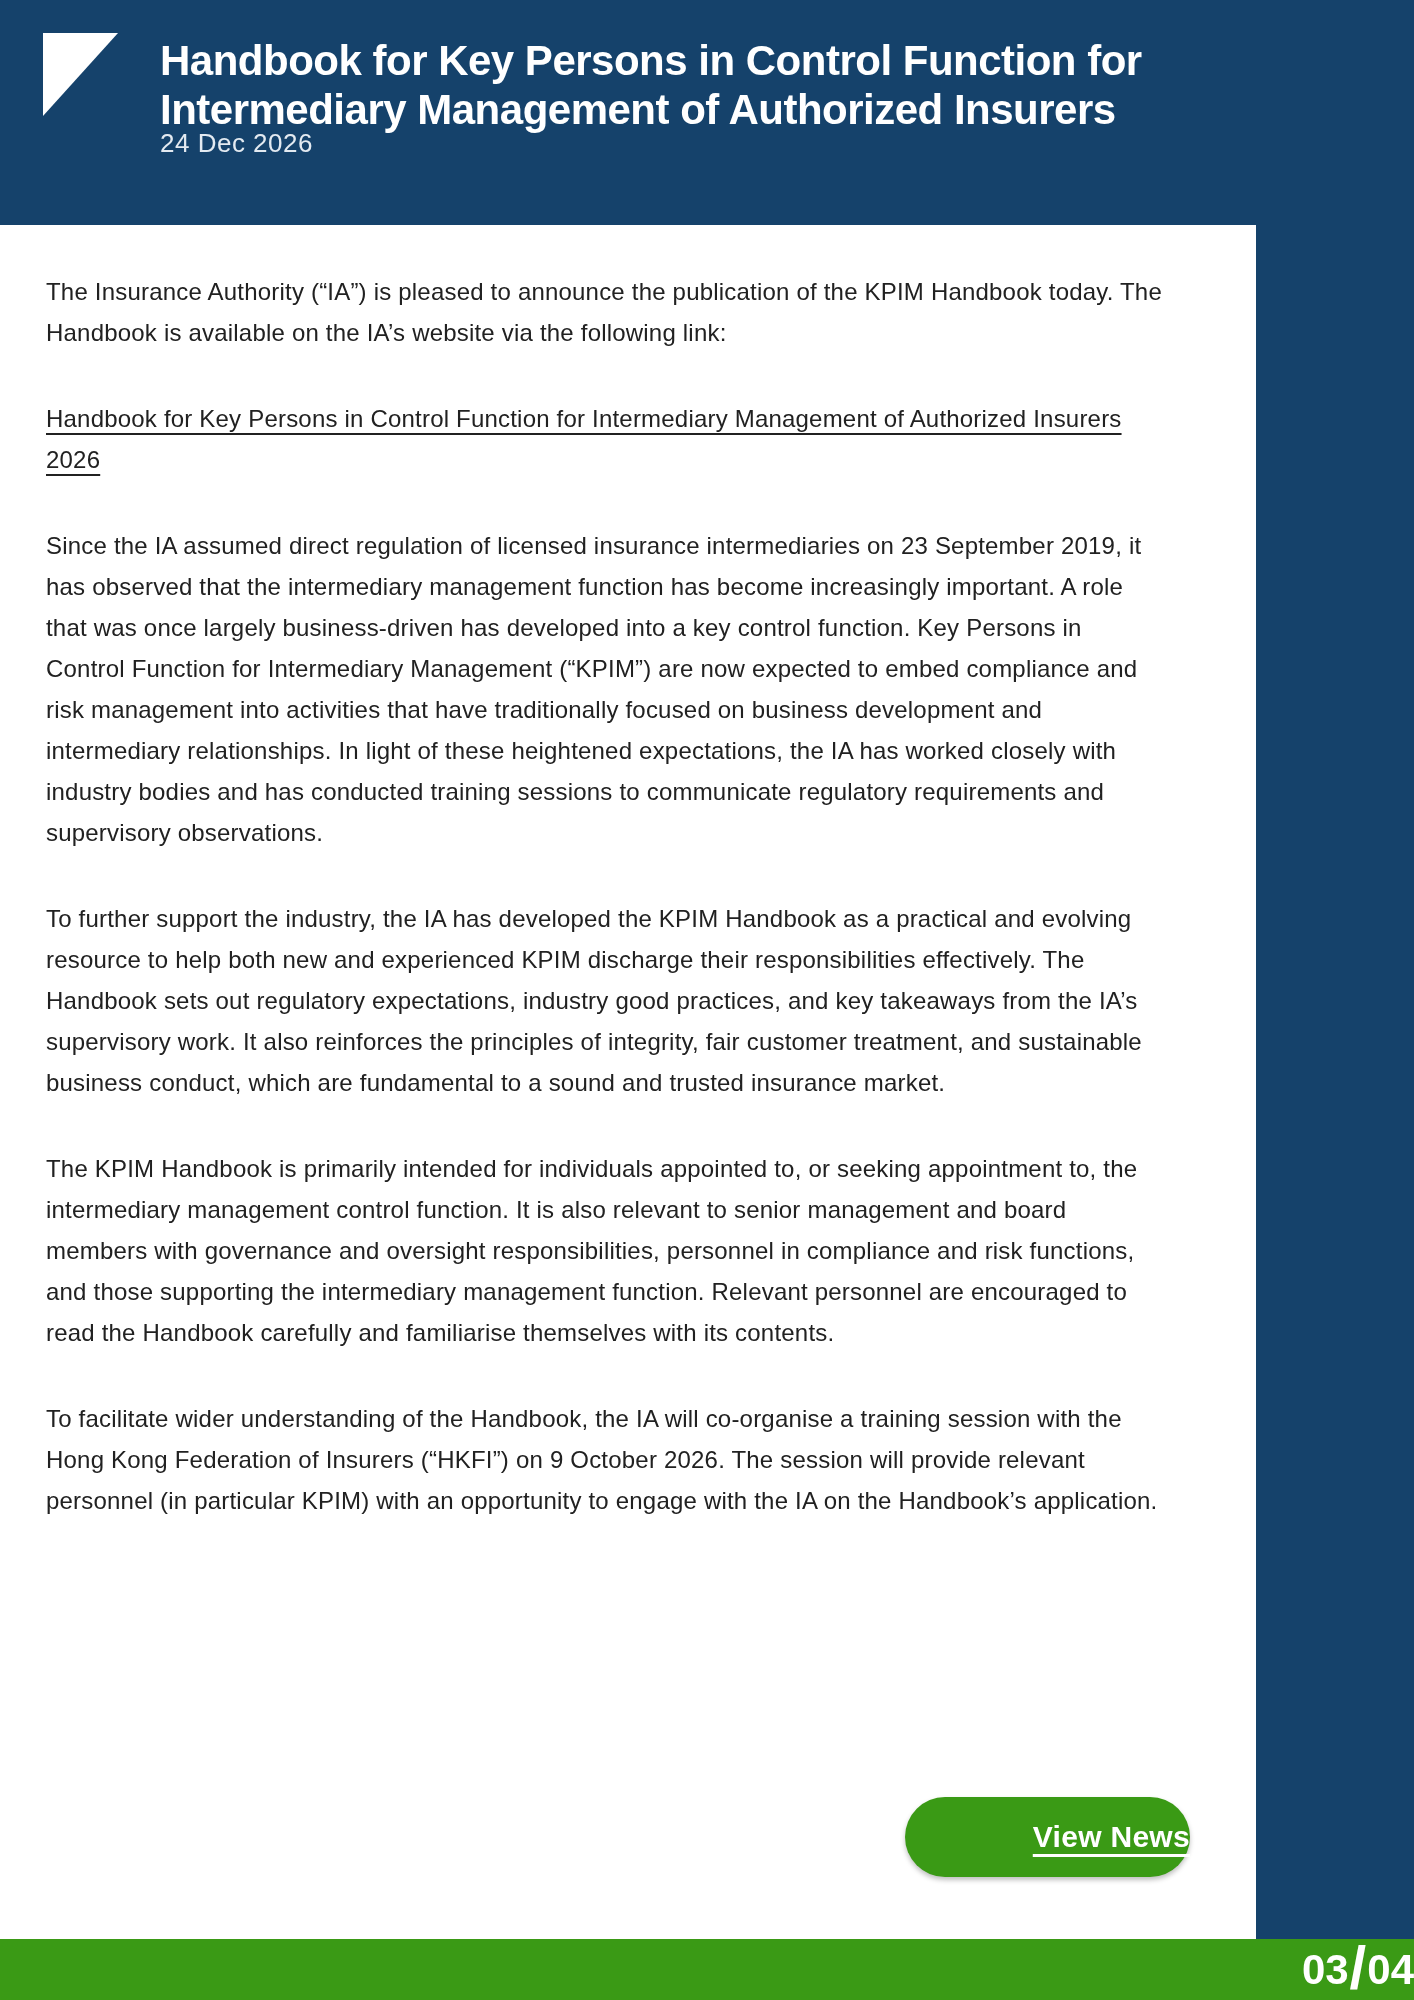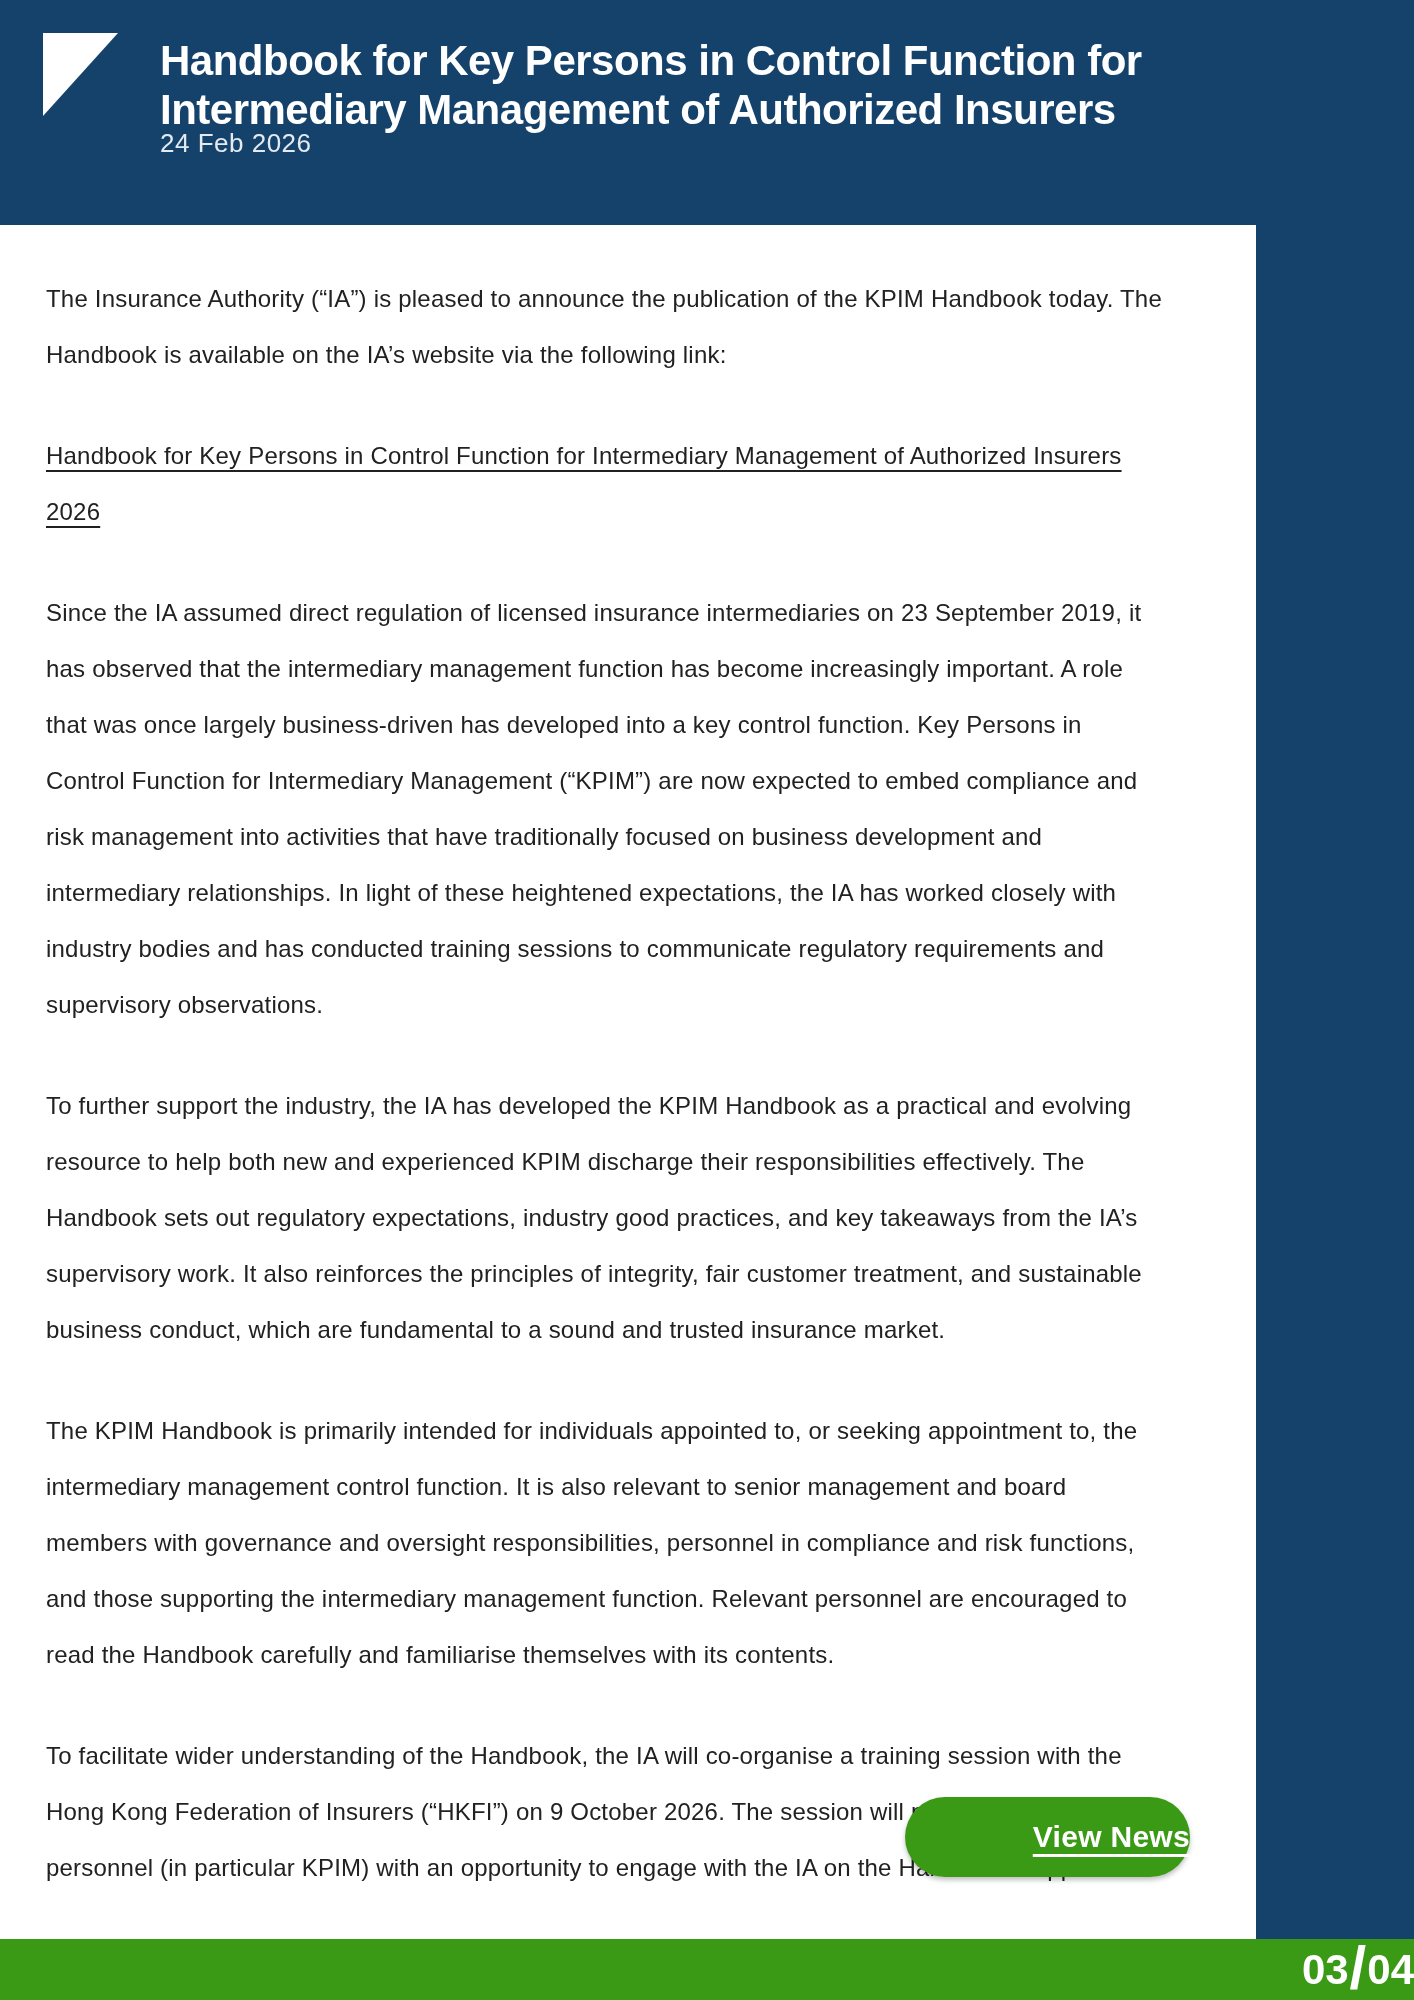--- a/index.html
+++ b/index.html
@@ -44,21 +44,21 @@
   
   .content{
     position:absolute;left:0;top:225px;
     width:1256px;height:1714px;
     background:var(--white);
     padding:46px 92px 0 46px;
   }
   .content p, .content a{
     color:var(--text-dark);
     font-size:24px;
-    line-height:56px;
+    line-height:41px;
     margin:0 0 45px 0;
     letter-spacing:0.2px;
   }
   .handbook-link{
     display:block;
     color:var(--link-green);
     text-decoration:underline;
     text-underline-offset:6px;
     cursor:pointer;
   }
@@ -108,21 +108,21 @@
     width:158px;height:1714px;
     background:var(--navy);
   }
 </style>
 </head>
 <body>
 
 <div class="header">
   <div class="logo-triangle"></div>
   <div class="header-title">Handbook for Key Persons in Control Function for Intermediary Management of Authorized Insurers</div>
-  <div class="header-date">24 Feb 2026</div>
+  <div class="header-date">24 Dec 2026</div>
 </div>
 
 <div class="side-band"></div>
 
 <div class="content">
   <p>The Insurance Authority (“IA”) is pleased to announce the publication of the KPIM Handbook today. The Handbook is available on the IA’s website via the following link:</p>
 
   <a class="handbook-link" href="#">Handbook for Key Persons in Control Function for Intermediary Management of Authorized Insurers 2026</a>
 
   <p>Since the IA assumed direct regulation of licensed insurance intermediaries on 23 September 2019, it has observed that the intermediary management function has become increasingly important. A role that was once largely business-driven has developed into a key control function. Key Persons in Control Function for Intermediary Management (“KPIM”) are now expected to embed compliance and risk management into activities that have traditionally focused on business development and intermediary relationships. In light of these heightened expectations, the IA has worked closely with industry bodies and has conducted training sessions to communicate regulatory requirements and supervisory observations.</p>

